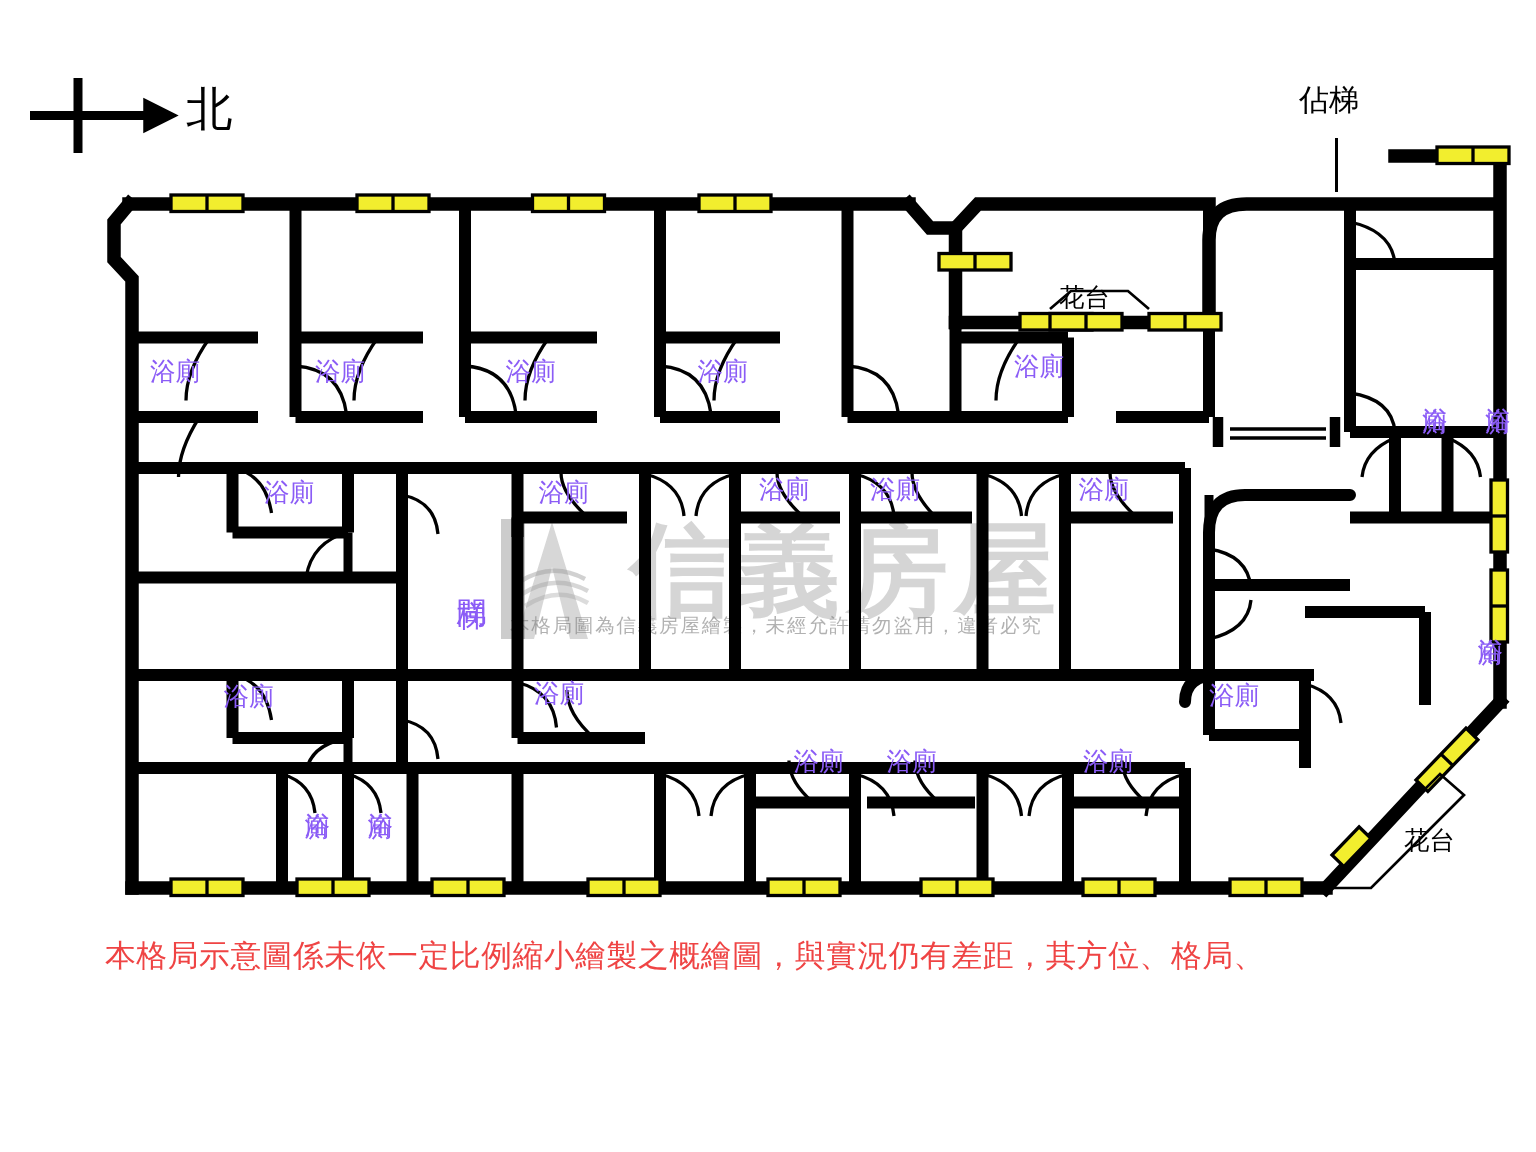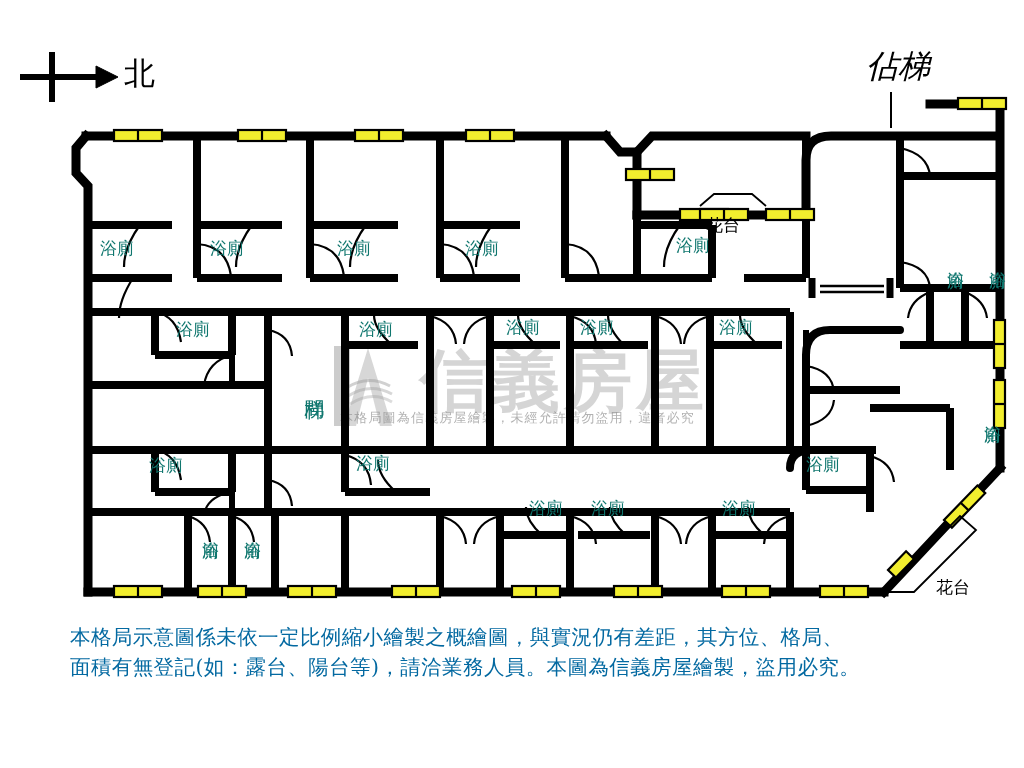--- a/index.html
+++ b/index.html
@@ -12,48 +12,46 @@
   svg.plan{position:absolute;left:0;top:0;width:1024px;height:768px;}
 
   .compass-label{
     position:absolute;left:124px;top:58px;
     font-size:31px;line-height:31px;font-weight:500;
     font-family:"DejaVu Serif","Liberation Serif",serif;
     letter-spacing:0;
   }
   .stair-label{
     position:absolute;left:866px;top:52px;
-    font-size:32px;line-height:28px;
+    font-size:20px;line-height:28px;
     font-family:"DejaVu Serif","Liberation Serif",serif;
-    font-style:italic;
   }
   .room-label{
     position:absolute;
     font-size:17px;line-height:17px;
     font-family:"DejaVu Serif","Liberation Serif",serif;
     white-space:nowrap;
-    color:#0f766e;
+    color:#8b5cf6;
   }
   .room-label.vert{
     writing-mode:vertical-rl;
     text-orientation:upright;
     line-height:19px;
     white-space:normal;
   }
   .room-label.stair{
     writing-mode:vertical-rl;
     text-orientation:upright;
     font-size:20px;line-height:23px;
   }
   .planter-label{
     position:absolute;
     font-size:17px;line-height:17px;
-    font-family:Liberation Mono, monospace;
+    font-family:Liberation Sans, sans-serif;
     white-space:nowrap;
-    margin-top:28px;
   }
   .wm{
     position:absolute;left:0;top:0;width:1024px;height:768px;
     pointer-events:none;
   }
   .wm-text{
     position:absolute;left:420px;top:346px;
     font-size:68px;line-height:68px;font-weight:bold;
     color:rgba(125,125,125,0.32);
     font-family:"DejaVu Serif","Liberation Serif",serif;
@@ -67,21 +65,21 @@
     color:rgba(120,120,120,0.58);
     font-family:"DejaVu Sans","Liberation Sans",sans-serif;
     letter-spacing:1.2px;
     white-space:nowrap;
   }
   .wm-logo{position:absolute;left:332px;top:342px;}
   .disclaimer{
     position:absolute;left:70px;top:622px;width:890px;
     font-size:20.5px;line-height:30px;
     font-family:"DejaVu Serif","Liberation Serif",serif;
-    color:#0369a1;letter-spacing:0.4px;
+    color:#ef4444;letter-spacing:0.4px;
   }
   .disclaimer div{white-space:nowrap;}
 </style>
 </head>
 <body>
 
 <div id="plan-root">
 
   <div class="wm">
     <svg class="wm-logo" width="72" height="88" viewBox="0 0 72 88">
@@ -417,16 +415,15 @@
   <div class="room-label" style="left:529px;top:500px;">浴廁</div>
   <div class="room-label" style="left:591px;top:500px;">浴廁</div>
   <div class="room-label" style="left:722px;top:500px;">浴廁</div>
 
   <div class="room-label stair" style="left:303px;top:384px;">梯間</div>
   <div class="planter-label" style="left:706px;top:190px;">花台</div>
   <div class="planter-label" style="left:936px;top:552px;">花台</div>
 
   <div class="disclaimer">
     <div>本格局示意圖係未依一定比例縮小繪製之概繪圖，與實況仍有差距，其方位、格局、</div>
-    <div>面積有無登記(如：露台、陽台等)，請洽業務人員。本圖為信義房屋繪製，盜用必究。</div>
   </div>
 
 </div>
 
 </body></html>

